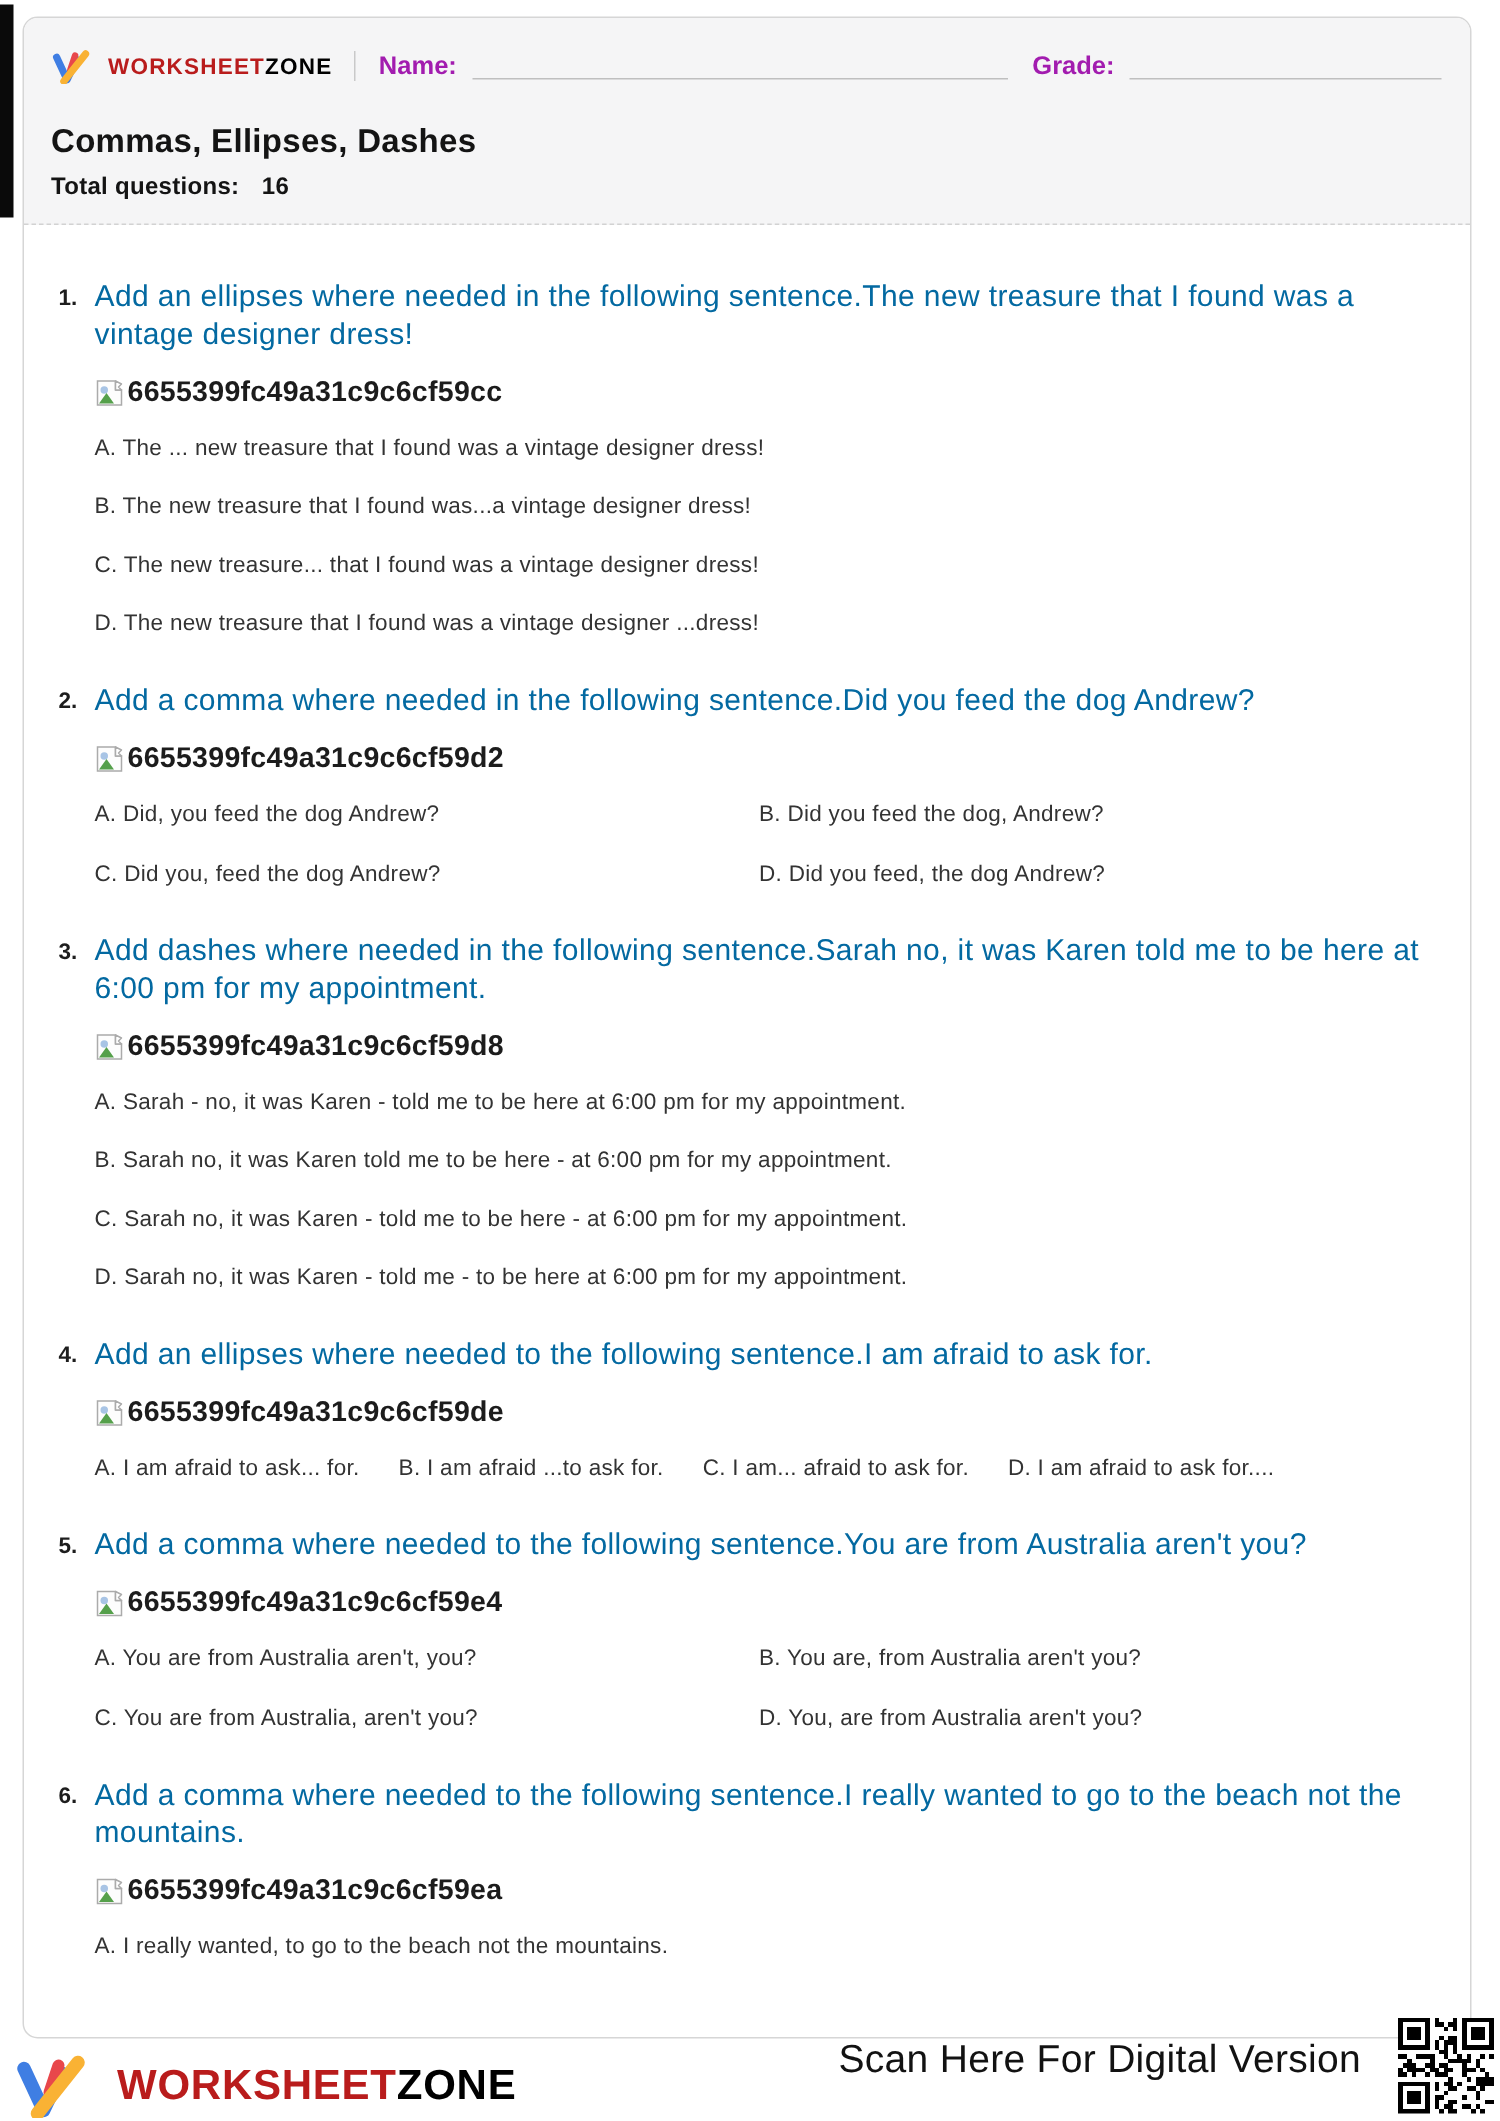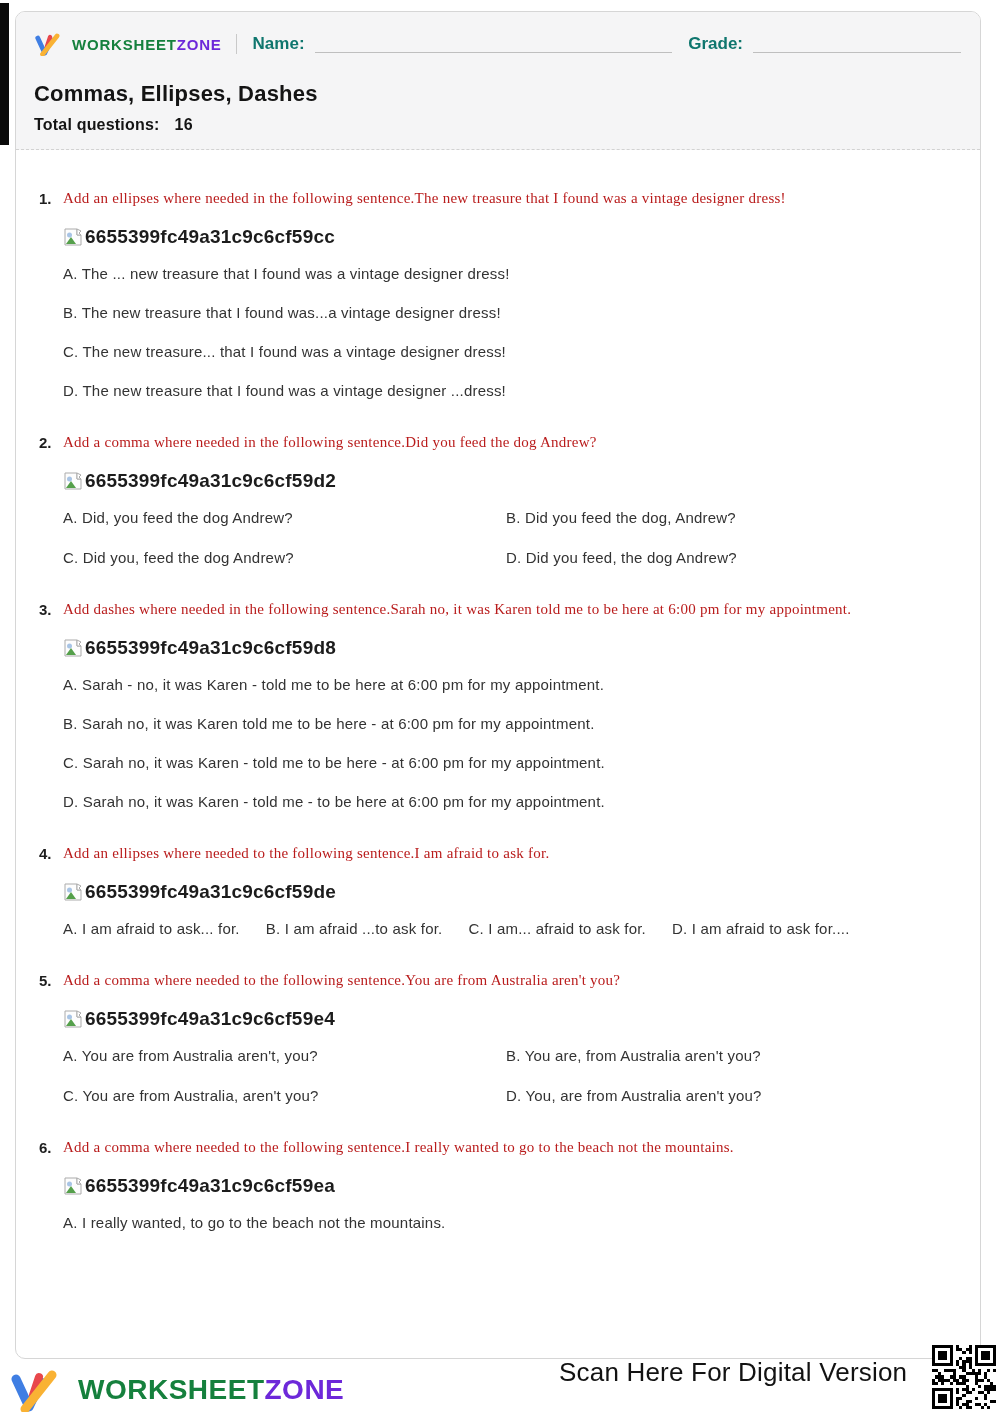--- a/index.html
+++ b/index.html
@@ -14,36 +14,36 @@
     border:1px solid #d6d6d6;border-radius:10px;background:#ffffff;overflow:hidden;
     box-sizing:border-box;
   }
   .card-header{
     background:#f5f5f6;border-bottom:1px dashed #d2d2d2;
     padding:17px 19px 15px 18px;
   }
   .header-row{display:flex;align-items:center;height:30px;}
   .brand{display:flex;align-items:center;gap:8px;}
   .brand-text{font-weight:700;letter-spacing:0.8px;font-size:15px;white-space:nowrap;}
-  .brand-text .b1{color:#15803d;text-align:right;}
-  .brand-text .b2{color:#6d28d9;margin-top:40px;}
+  .brand-text .b1{color:#b91c1c;text-align:right;}
+  .brand-text .b2{color:#000000;margin-top:40px;}
   .vdiv{width:1px;height:20px;background:#c9c9c9;margin:0 16px 0 14px;}
-  .fill-label{font-weight:700;font-size:17px;color:#0f766e;white-space:nowrap;}
+  .fill-label{font-weight:700;font-size:17px;color:#a21caf;white-space:nowrap;}
   .write-line{border-bottom:1px solid #bfbfbf;height:16px;margin-left:10px;}
   .name-line{flex:1.72;}
   .grade-line{flex:1;}
   .grade-label{margin-left:16px;}
   .sheet-title{font-weight:700;font-size:22px;color:#141414;margin-top:22px;letter-spacing:0.2px;}
   .totalq{font-weight:700;font-size:16px;color:#141414;margin-top:9px;letter-spacing:0.2px;}
   .totalq .tq-val{margin-left:15px;text-align:right;}
   .card-body{padding:36px 24px 0 23px;}
   .q{display:flex;margin-bottom:30px;}
   .q-num{width:24px;flex-shrink:0;font-weight:700;font-size:15px;color:#1d1d1d;line-height:25px;}
   .q-content{flex:1;min-width:0;}
-  .q-text{font-size:15px;font-weight:500;color:#b91c1c;line-height:25px;letter-spacing:0.25px;font-family:Liberation Serif, serif;}
+  .q-text{font-size:20px;font-weight:500;color:#0369a1;line-height:25px;letter-spacing:0.25px;}
   .img-line{display:flex;align-items:center;gap:2px;margin:13px 0 15px 0;height:26px;}
   .img-alt{font-size:19px;font-weight:600;color:#1c1c1c;letter-spacing:0.2px;line-height:26px;}
   .opts-list .opt{margin-bottom:21px;}
   .opts-list .opt:last-child{margin-bottom:0;}
   .opts-twocol{display:grid;grid-template-columns:443px 1fr;row-gap:22px;}
   .opts-inline{display:flex;gap:26px;flex-wrap:nowrap;text-align:center;}
   .opt{font-size:15px;color:#333333;line-height:18px;letter-spacing:0.2px;white-space:nowrap;}
   .opts-list .opt{white-space:normal;}
   .footer-brand{position:absolute;left:6px;top:1368px;display:flex;align-items:center;gap:10px;}
   .footer-brand .brand-text{font-size:28px;letter-spacing:0.5px;}

